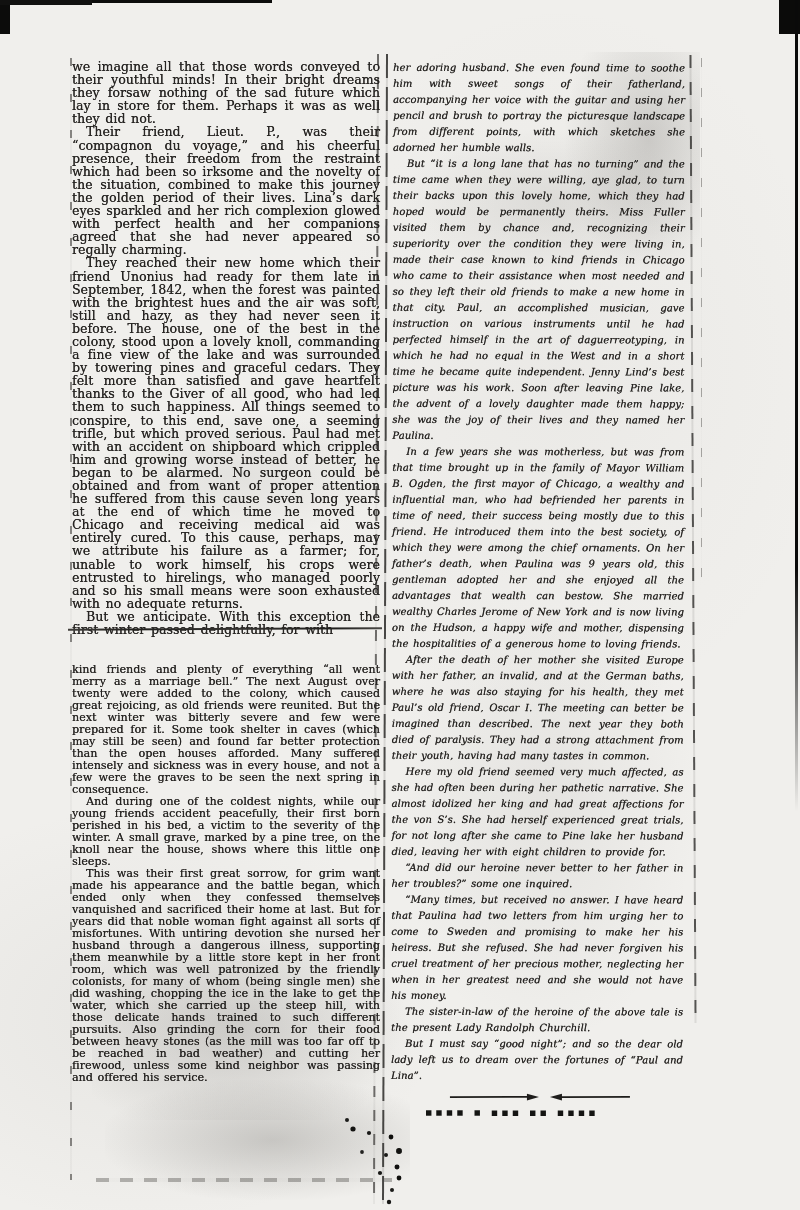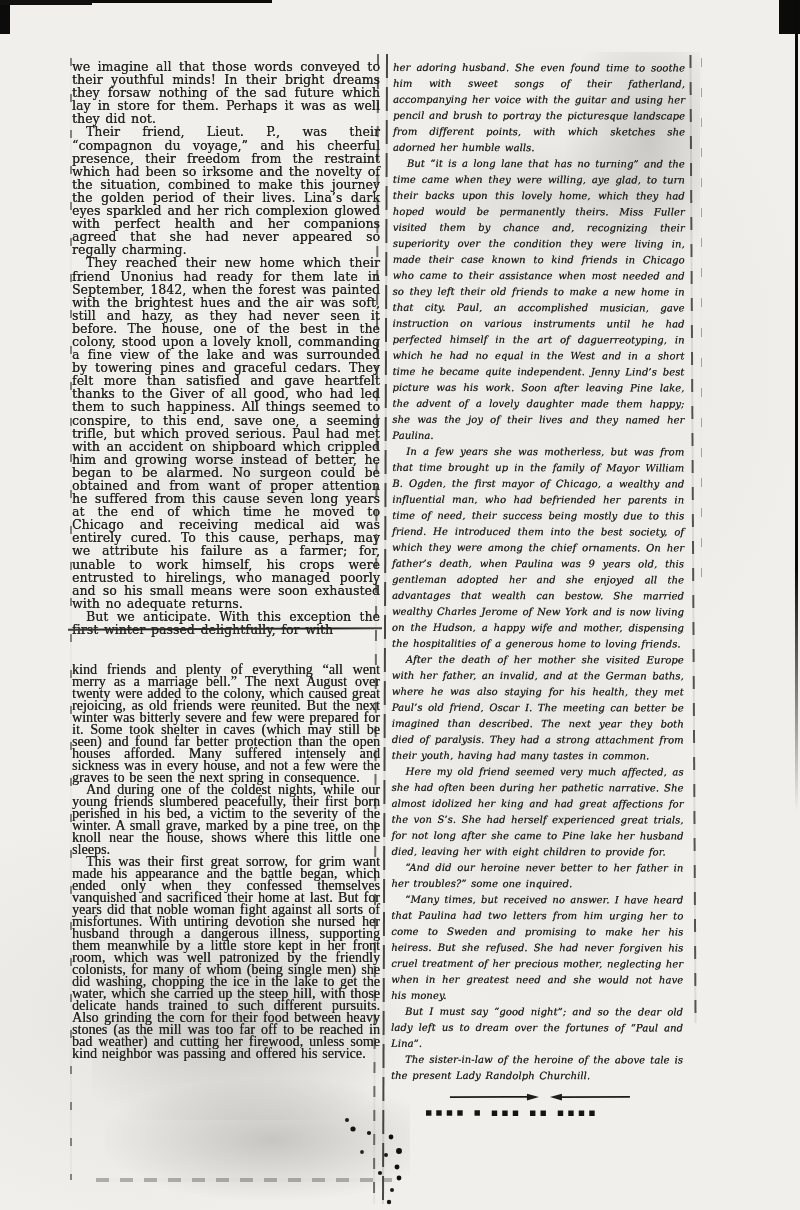--- a/index.html
+++ b/index.html
@@ -15,21 +15,21 @@
   }
   .col p {
     text-align:justify;
     text-shadow:0.2px 0.2px 0.5px rgba(28,26,24,0.85);
   }
   .col p.indent { text-indent:14px; }
   .col { position:absolute; }
 
   .col-left { left:72px; top:60px; width:308px; }
   .block-a { font-size:12.4px; line-height:13.1px; letter-spacing:0.1px; word-spacing:1.6px; }
-  .block-b { font-size:14px; line-height:12.0px; letter-spacing:0.05px; word-spacing:1.2px;font-family:Liberation Serif, serif; }
+  .block-b { font-size:11px; line-height:12.0px; letter-spacing:0.05px; word-spacing:1.2px; }
 
   .section-rule {
     position:absolute; left:-4px; top:568px; width:314px; height:2px;
     background:linear-gradient(90deg, #403e3b, #23221f 20%, #34322f 55%, #201f1d 85%, #4a4845);
     transform:rotate(-0.25deg);
   }
   .block-b-wrap { position:absolute; left:0; top:604px; width:308px; }
 
   .col-right { left:392px; top:60px; width:292px; transform:rotate(0.12deg); }
   .col-right p { font-size:10px; line-height:16px; letter-spacing:0.08px; word-spacing:1.3px;font-style:italic; }
@@ -125,36 +125,36 @@
   <div class="col col-left">
     <div class="block-a">
         <p>we imagine all that those words conveyed to their youthful minds! In their bright dreams they forsaw nothing of the sad future which lay in store for them. Perhaps it was as well they did not.</p>
         <p class="indent">Their friend, Lieut. P., was their “compagnon du voyage,” and his cheerful presence, their freedom from the restraint which had been so irksome and the novelty of the situation, combined to make this journey the golden period of their lives. Lina’s dark eyes sparkled and her rich complexion glowed with perfect health and her companions agreed that she had never appeared so regally charming.</p>
         <p class="indent">They reached their new home which their friend Unonius had ready for them late in September, 1842, when the forest was painted with the brightest hues and the air was soft, still and hazy, as they had never seen it before. The house, one of the best in the colony, stood upon a lovely knoll, commanding a fine view of the lake and was surrounded by towering pines and graceful cedars. They felt more than satisfied and gave heartfelt thanks to the Giver of all good, who had led them to such happiness. All things seemed to conspire, to this end, save one, a seeming trifle, but which proved serious. Paul had met with an accident on shipboard which crippled him and growing worse instead of better, he began to be alarmed. No surgeon could be obtained and from want of proper attention he suffered from this cause seven long years at the end of which time he moved to Chicago and receiving medical aid was entirely cured. To this cause, perhaps, may we attribute his failure as a farmer; for, unable to work himself, his crops were entrusted to hirelings, who managed poorly and so his small means were soon exhausted with no adequate returns.</p>
         <p class="indent">But we anticipate. With this exception the first winter passed delightfully, for with</p>
       </div>
     <div class="section-rule"></div>
     <div class="block-b block-b-wrap">
         <p>kind friends and plenty of everything “all went merry as a marriage bell.” The next August over twenty were added to the colony, which caused great rejoicing, as old friends were reunited. But the next winter was bitterly severe and few were prepared for it. Some took shelter in caves (which may still be seen) and found far better protection than the open houses afforded. Many suffered intensely and sickness was in every house, and not a few were the graves to be seen the next spring in consequence.</p>
-        <p class="indent">And during one of the coldest nights, while our young friends slumbered peacefully, their first born perished in his bed, a victim to the severity of the winter. A small grave, marked by a pine tree, on the knoll near the house, shows where this little one sleeps.</p>
+        <p class="indent">And during one of the coldest nights, while our young friends accident peacefully, their first born perished in his bed, a victim to the severity of the winter. A small grave, marked by a pine tree, on the knoll near the house, shows where this little one sleeps.</p>
         <p class="indent">This was their first great sorrow, for grim want made his appearance and the battle began, which ended only when they confessed themselves vanquished and sacrificed their home at last. But for years did that noble woman fight against all sorts of misfortunes. With untiring devotion she nursed her husband through a dangerous illness, supporting them meanwhile by a little store kept in her front room, which was well patronized by the friendly colonists, for many of whom (being single men) she did washing, chopping the ice in the lake to get the water, which she carried up the steep hill, with those delicate hands trained to such different pursuits. Also grinding the corn for their food between heavy stones (as the mill was too far off to be reached in bad weather) and cutting her firewood, unless some kind neighbor was passing and offered his service.</p>
       </div>
   </div>
 
   <div class="col col-right">
     <div>
         <p>her adoring husband. She even found time to soothe him with sweet songs of their fatherland, accompanying her voice with the guitar and using her pencil and brush to portray the picturesque landscape from different points, with which sketches she adorned her humble walls.</p>
         <p class="indent">But “it is a long lane that has no turning” and the time came when they were willing, aye glad, to turn their backs upon this lovely home, which they had hoped would be permanently theirs. Miss Fuller visited them by chance and, recognizing their superiority over the condition they were living in, made their case known to kind friends in Chicago who came to their assistance when most needed and so they left their old friends to make a new home in that city. Paul, an accomplished musician, gave instruction on various instruments until he had perfected himself in the art of daguerreotyping, in which he had no equal in the West and in a short time he became quite independent. Jenny Lind’s best picture was his work. Soon after leaving Pine lake, the advent of a lovely daughter made them happy; she was the joy of their lives and they named her Paulina.</p>
         <p class="indent">In a few years she was motherless, but was from that time brought up in the family of Mayor William B. Ogden, the first mayor of Chicago, a wealthy and influential man, who had befriended her parents in time of need, their success being mostly due to this friend. He introduced them into the best society, of which they were among the chief ornaments. On her father’s death, when Paulina was 9 years old, this gentleman adopted her and she enjoyed all the advantages that wealth can bestow. She married wealthy Charles Jerome of New York and is now living on the Hudson, a happy wife and mother, dispensing the hospitalities of a generous home to loving friends.</p>
         <p class="indent">After the death of her mother she visited Europe with her father, an invalid, and at the German baths, where he was also staying for his health, they met Paul’s old friend, Oscar I. The meeting can better be imagined than described. The next year they both died of paralysis. They had a strong attachment from their youth, having had many tastes in common.</p>
         <p class="indent">Here my old friend seemed very much affected, as she had often been during her pathetic narrative. She almost idolized her king and had great affections for the von S’s. She had herself experienced great trials, for not long after she came to Pine lake her husband died, leaving her with eight children to provide for.</p>
         <p class="indent">“And did our heroine never better to her father in her troubles?” some one inquired.</p>
         <p class="indent">“Many times, but received no answer. I have heard that Paulina had two letters from him urging her to come to Sweden and promising to make her his heiress. But she refused. She had never forgiven his cruel treatment of her precious mother, neglecting her when in her greatest need and she would not have his money.</p>
+        <p class="indent">The sister-in-law of the heroine of the above tale is the present Lady Randolph Churchill.</p>
         <p class="indent">But I must say “good night”; and so the dear old lady left us to dream over the fortunes of “Paul and Lina”.</p>
-        <p class="indent">The sister-in-law of the heroine of the above tale is the present Lady Randolph Churchill.</p>
       </div>
     <svg class="end-rule" width="182" height="12" viewBox="0 0 182 12">
       <line x1="1" y1="6.4" x2="79" y2="5.9" stroke="#1e1d1b" stroke-width="1.7"></line>
       <polygon points="78,2.7 90,6 78,9.4" fill="#1e1d1b"></polygon>
       <polygon points="101,6 113,2.7 113,9.4" fill="#1e1d1b"></polygon>
       <line x1="112" y1="6" x2="181" y2="5.6" stroke="#1e1d1b" stroke-width="1.7"></line>
     </svg>
     <div class="cutoff">▪▪▪▪ ▪ ▪▪▪ ▪▪ ▪▪▪▪</div>
   </div>
 

